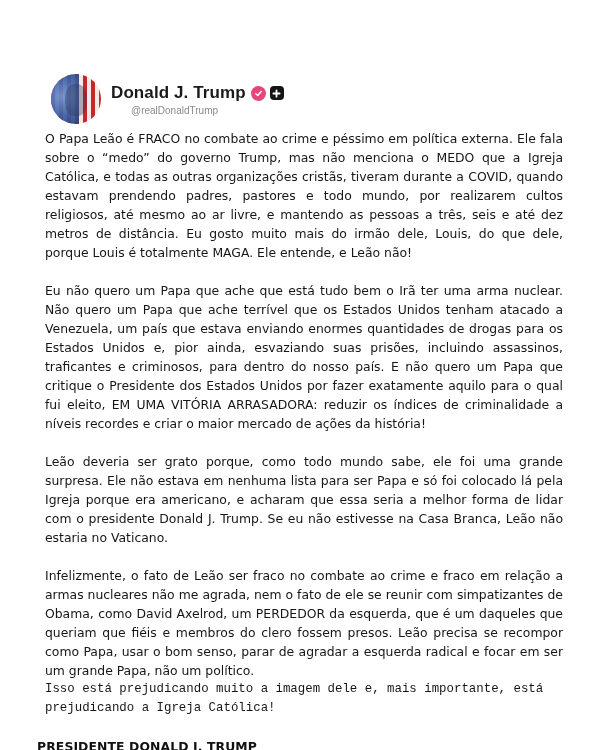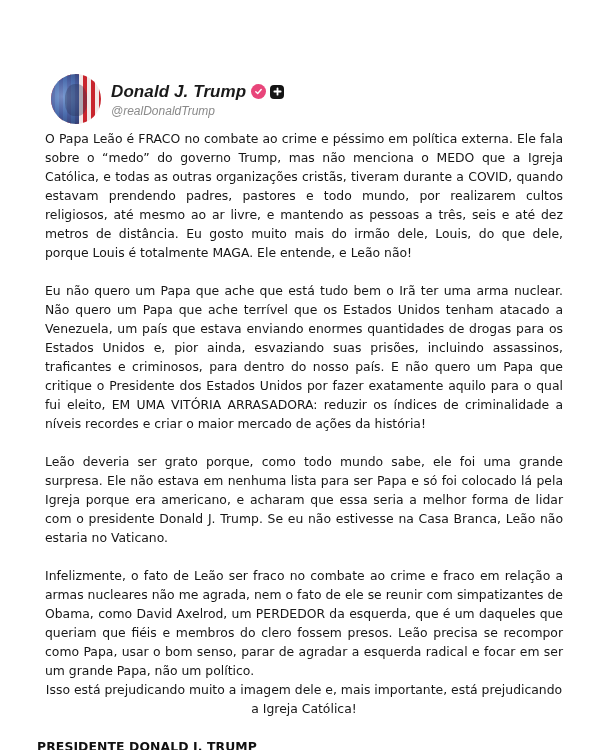--- a/index.html
+++ b/index.html
@@ -14,21 +14,20 @@
       position: relative;
       font-family: "DejaVu Sans", sans-serif;
       color: #111111;
     }
     .post-header {
       position: absolute;
       left: 51px;
       top: 74px;
       display: flex;
       align-items: center;
-      font-style: italic;
     }
     .avatar {
       width: 50px;
       height: 50px;
       border-radius: 50%;
       overflow: hidden;
       position: relative;
       flex: 0 0 auto;
       background:
         repeating-linear-gradient(90deg, #c8252e 0px, #c8252e 4px, #f3e9e8 4px, #f3e9e8 8px);
@@ -82,43 +81,45 @@
       height: 14px;
       border-radius: 4px;
       background: #141414;
       display: inline-flex;
       align-items: center;
       justify-content: center;
     }
     .plus-badge svg { display: block; }
     .handle {
       font-family: "Liberation Sans", sans-serif;
-      font-size: 12px;
+      font-size: 10px;
       color: #8a8a8a;
       margin-top: 1px;
+      margin-left: 20px;
     }
     .post-body {
       position: absolute;
       left: 37px;
       top: 129px;
       width: 526px;
       font-family: "DejaVu Sans", sans-serif;
       font-size: 12.4px;
       line-height: 19px;
       color: #161616;
     }
     .post-body p {
       margin: 0 0 19px 8px;
       text-align: justify;
     }
     .post-body p.tight {
       margin-bottom: 0;
     }
     .post-body p.left {
-      text-align: center;
+      text-align: left;
+      font-family: Liberation Mono, monospace;
     }
     .signature {
       font-family: "DejaVu Sans", sans-serif;
       font-weight: bold;
       font-size: 12.4px;
       color: #111111;
       margin-top: 19px;
       letter-spacing: 0.1px;
     }
   </style>

